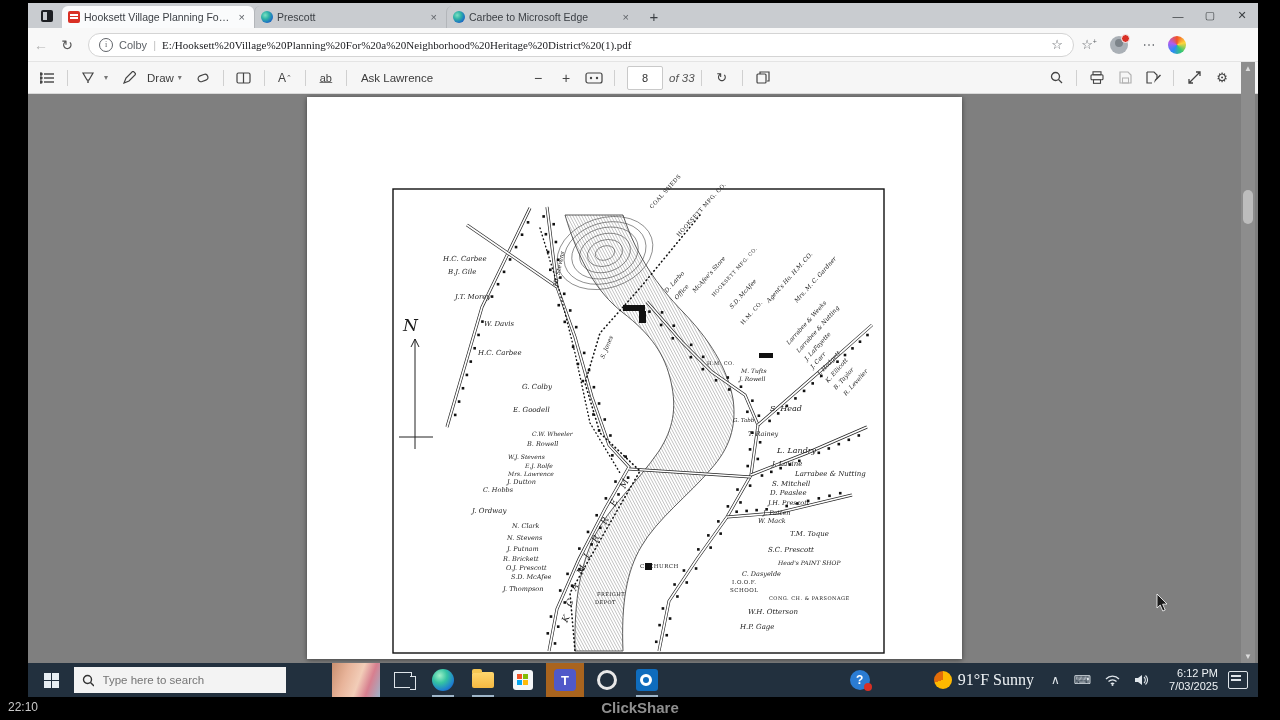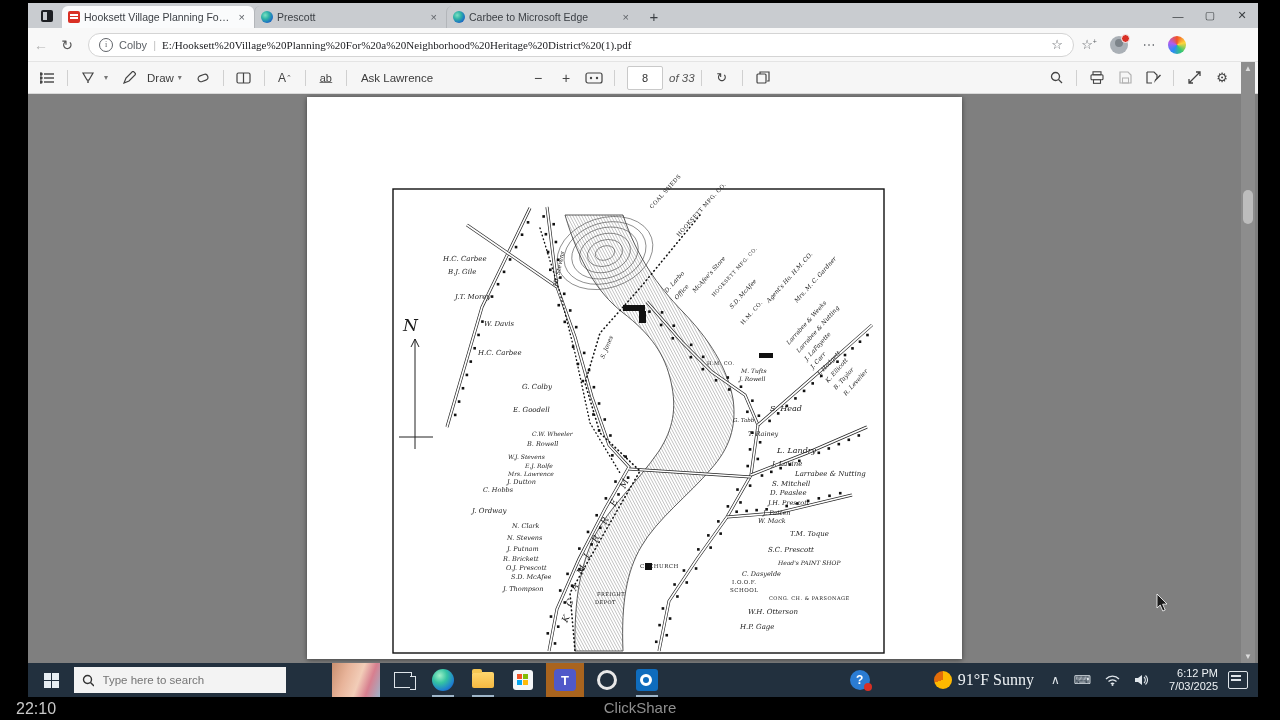--- a/index.html
+++ b/index.html
@@ -109,22 +109,22 @@
   .sunic{width:18px;height:18px;border-radius:50%;background:conic-gradient(#ffb900 0 70%,#e36c09 70% 100%);margin-right:6px;}
   .weathertxt{color:#eef2f5;font-size:16px;margin-right:10px;font-family:Liberation Serif, serif;}
   .trayglyph{color:#dfe5ea;font-size:12px;margin:0 7px;display:flex;align-items:center;}
   .clock{color:#eef2f5;font-size:11px;text-align:right;line-height:13px;margin:0 10px 0 14px;}
   .notific{width:18px;height:16px;border:1.5px solid #dfe5ea;border-radius:2px;position:relative;margin-right:10px;}
   .notific::after{content:"";position:absolute;left:2px;top:3px;width:10px;height:1.5px;background:#dfe5ea;box-shadow:0 4px 0 #dfe5ea;}
 
   
   .sidebar-black{position:absolute;top:0;height:720px;background:#000;}
   .bottombar{position:absolute;left:0;top:697px;width:1280px;height:23px;background:#000;}
-  .rec-time{position:absolute;left:16px;top:3px;color:#c9c9c9;font-size:16px;}
-  .clickshare{position:absolute;left:50%;transform:translateX(-50%);top:2px;color:#8f8f8f;font-size:15px;font-weight:normal;}
+  .rec-time{position:absolute;left:8px;top:3px;color:#c9c9c9;font-size:12px;}
+  .clickshare{position:absolute;left:50%;transform:translateX(-50%);top:2px;color:#8f8f8f;font-size:15px;font-weight:bold;}
 
   .cursor{position:absolute;left:1156px;top:594px;width:14px;height:18px;}
 </style>
 </head>
 <body>
 
 <div class="stage">
 
   <div class="browser">
 

